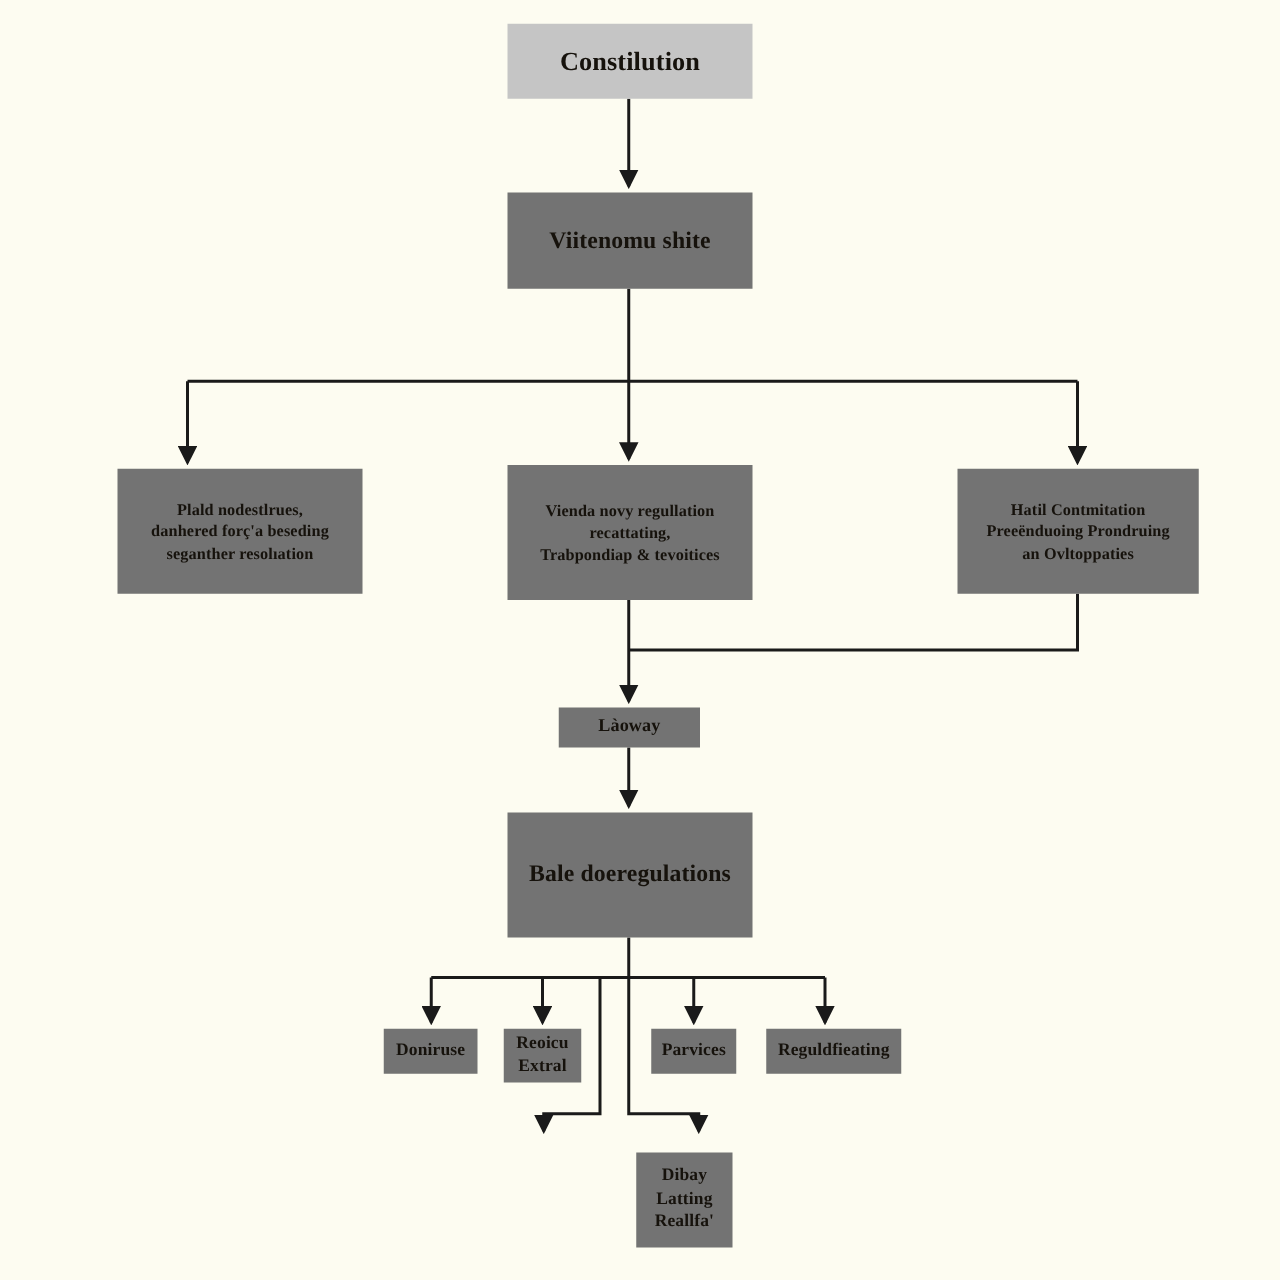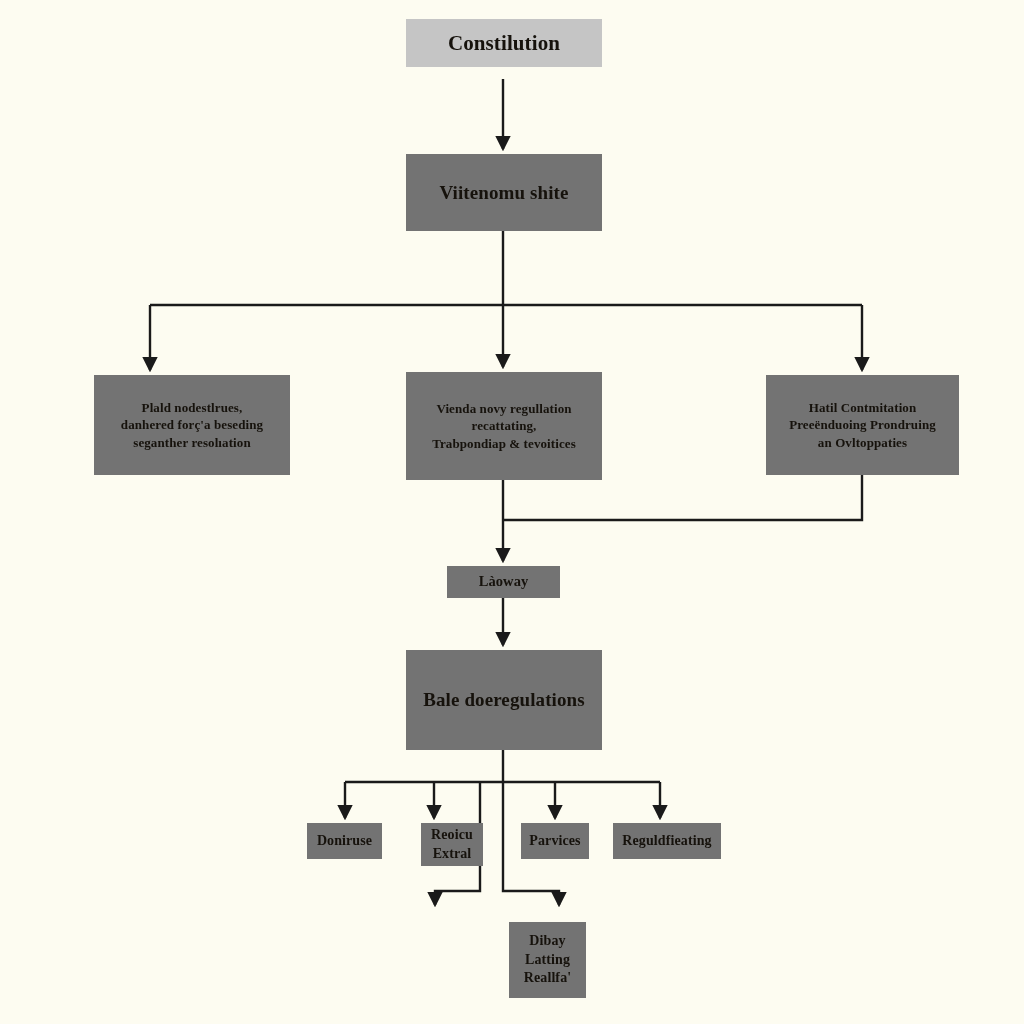--- a/index.html
+++ b/index.html
@@ -110,21 +110,21 @@
       <path d="M 555 782 L 555 818" marker-end="url(#arrow)"></path>
       <path d="M 660 782 L 660 818" marker-end="url(#arrow)"></path>
 
       <path d="M 480 782 L 480 891 L 435 891 L 435 905" marker-end="url(#arrow)"></path>
 
       <path d="M 503 782 L 503 891 L 559 891 L 559 905" marker-end="url(#arrow)"></path>
 
     </g>
   </svg>
 
-  <div class="node node-root sz-lg" style="left:406px;top:19px;width:196px;height:48px;">
+  <div class="node node-root sz-lg" style="left:406px;top:19px;width:196px;height:60px;">
     <span class="label">Constilution</span>
   </div>
 
   <div class="node node-tan sz-lg" style="left:406px;top:154px;width:196px;height:77px;">
     <span class="label">Viitenomu shite</span>
   </div>
 
   <div class="node node-tan sz-sm" style="left:54px;top:375px;width:196px;height:100px;margin-left:40px;">
     <span class="label">Plald nodestlrues,
 danhered forç'a beseding
@@ -148,21 +148,21 @@
   </div>
 
   <div class="node node-tan sz-lg" style="left:406px;top:650px;width:196px;height:100px;">
     <span class="label">Bale doeregulations</span>
   </div>
 
   <div class="node node-tan sz-xs" style="left:307px;top:823px;width:75px;height:36px;">
     <span class="label">Doniruse</span>
   </div>
 
-  <div class="node node-tan sz-xs" style="left:421px;top:823px;width:62px;height:43px;">
+  <div class="node node-tan sz-xs" style="left:403px;top:823px;width:62px;height:43px;">
     <span class="label">Reoicu
 Extral</span>
   </div>
 
   <div class="node node-tan sz-xs" style="left:521px;top:823px;width:68px;height:36px;">
     <span class="label">Parvices</span>
   </div>
 
   <div class="node node-tan sz-xs" style="left:613px;top:823px;width:108px;height:36px;">
     <span class="label">Reguldfieating</span>

